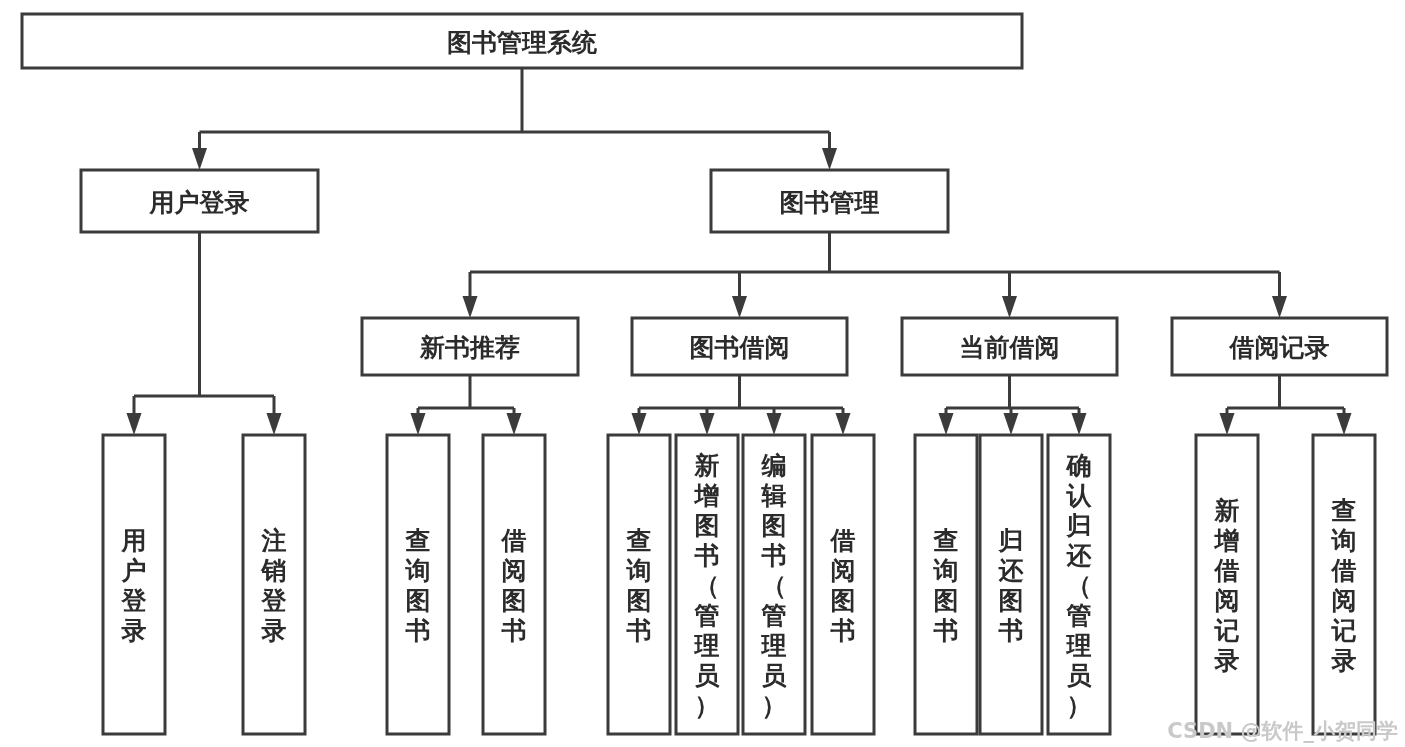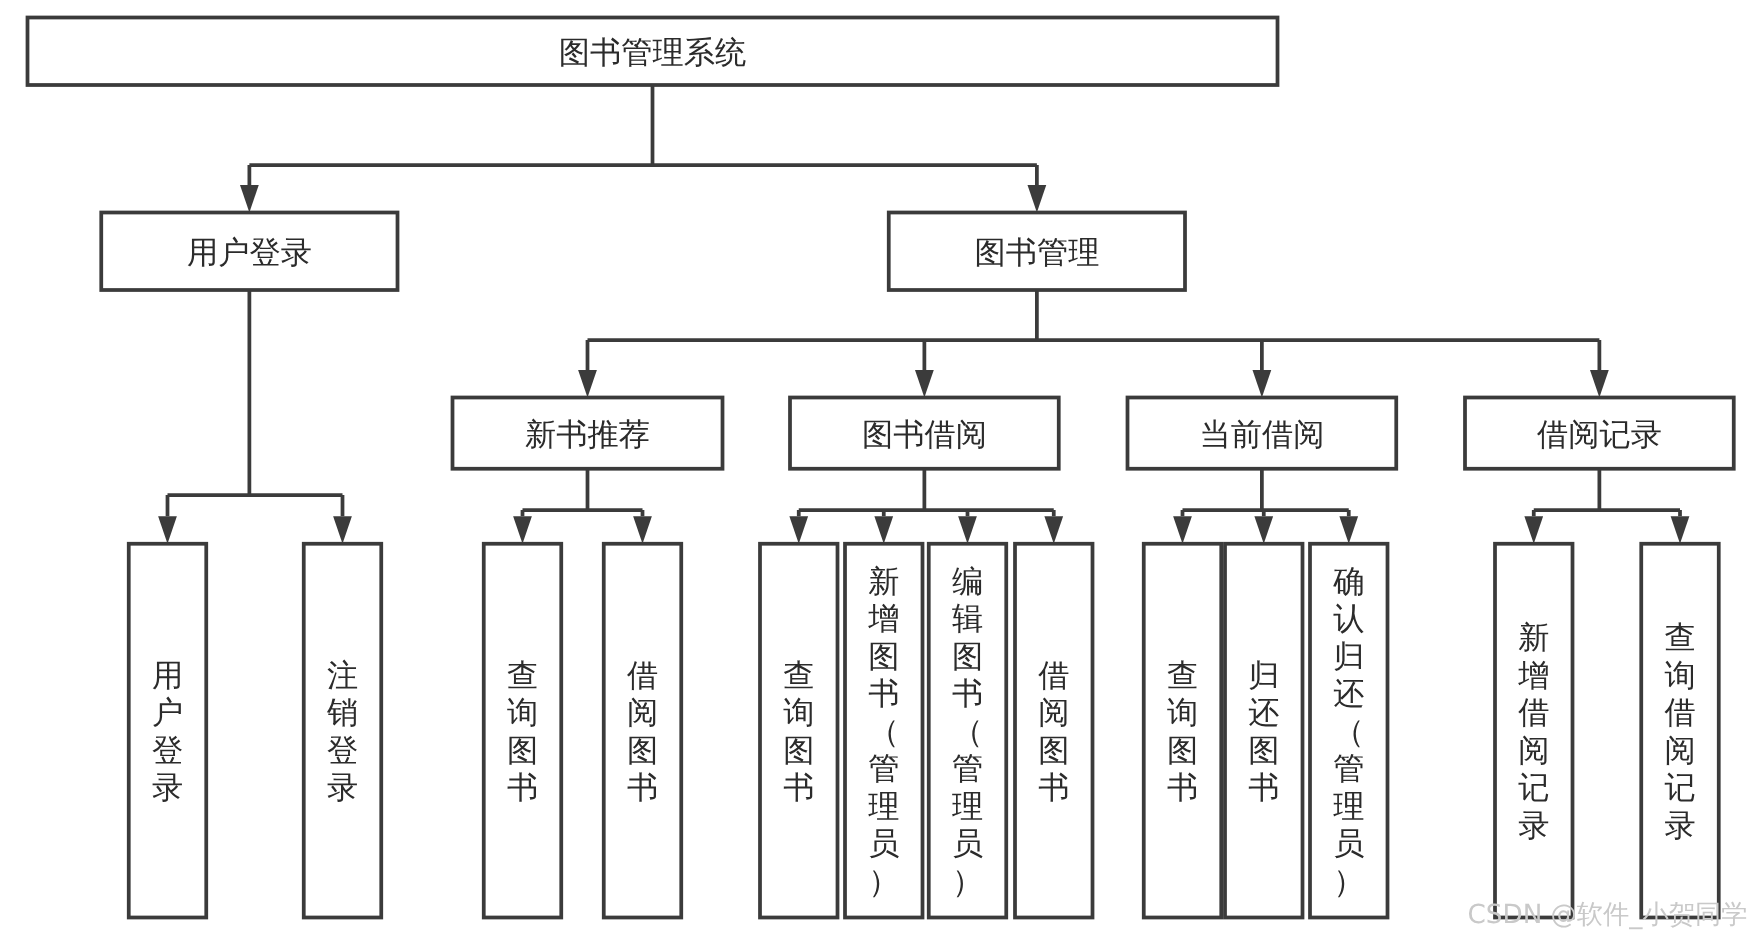--- a/index.html
+++ b/index.html
@@ -12,20 +12,21 @@
     width: 1405px;
     height: 747px;
     overflow: hidden;
     font-family: "DejaVu Sans", "Liberation Sans", sans-serif;
   }
   #diagram-root {
     position: relative;
     width: 1405px;
     height: 747px;
     background: #ffffff;
+    font-weight: bold;
   }
   svg#diagram-canvas {
     position: absolute;
     top: 0;
     left: 0;
     width: 1405px;
     height: 747px;
     display: block;
   }
   .node-box {

